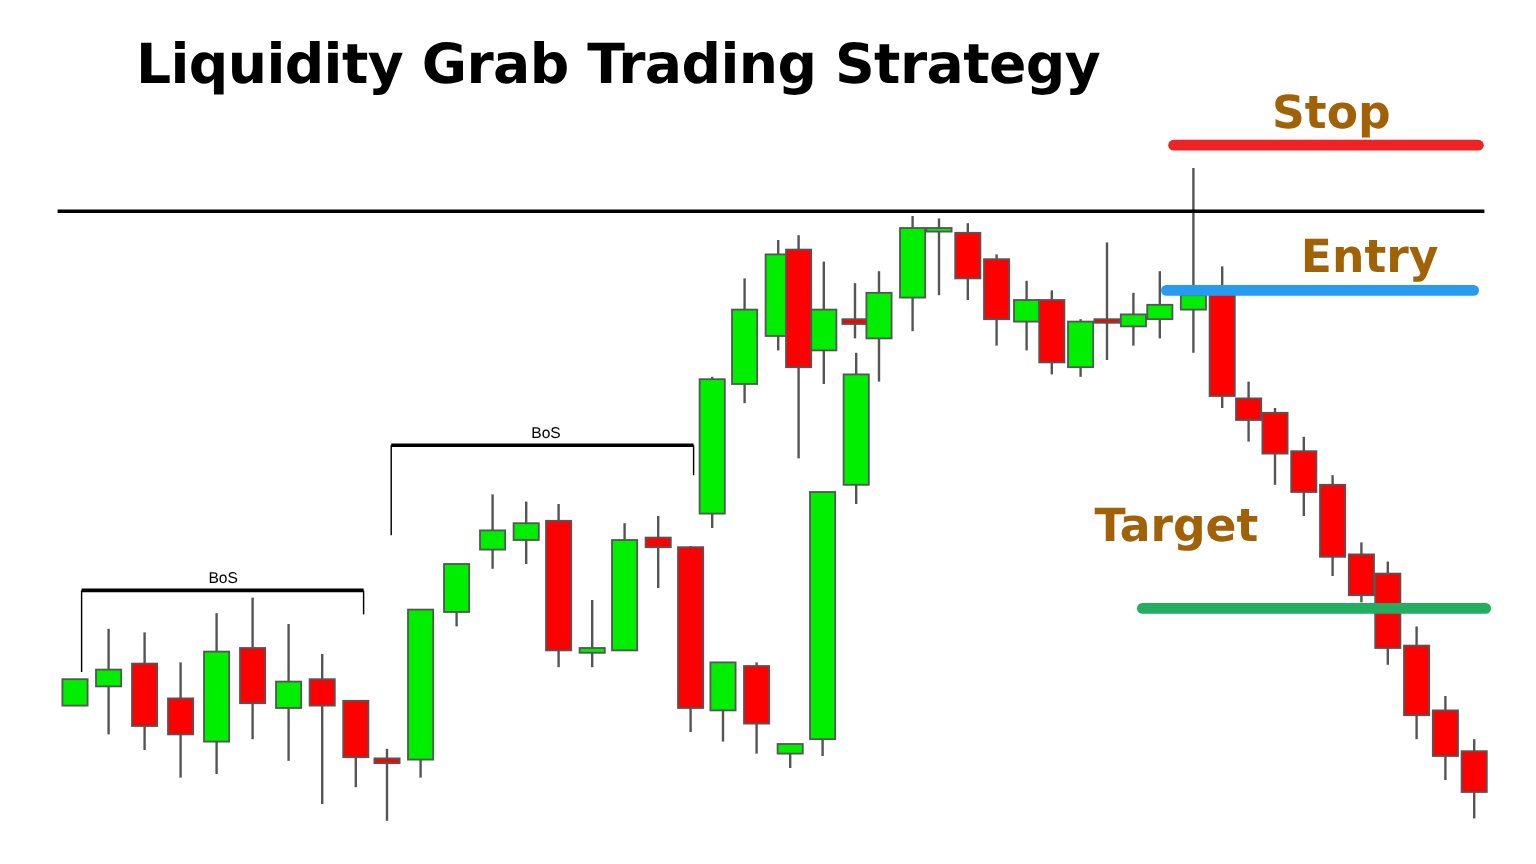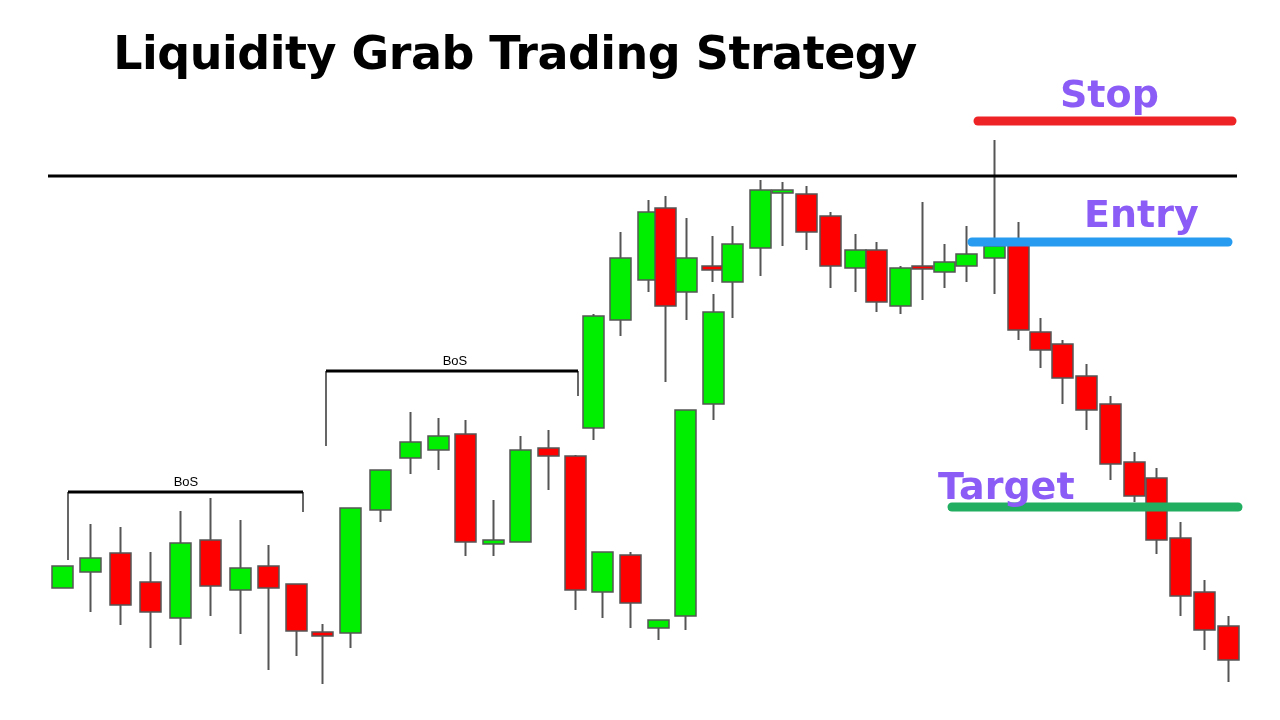--- a/index.html
+++ b/index.html
@@ -26,26 +26,26 @@
     font-size: 46px;
     letter-spacing: -0.5px;
     color: #000000;
     white-space: nowrap;
   }
   .annot-label {
     position: absolute;
     font-family: "DejaVu Sans", sans-serif;
     font-weight: 700;
     font-size: 38px;
-    color: #8b5cf6;
+    color: #a16207;
     white-space: nowrap;
   }
   #label-stop  { left: 1060px; top: 72px; }
   #label-entry { left: 1084px; top: 192px; }
-  #label-target{ left: 912px;  top: 464px; margin-left: 26px; }
+  #label-target{ left: 912px;  top: 416px; }
   svg.plot {
     position: absolute;
     left: 0;
     top: 0;
     width: 1280px;
     height: 720px;
   }
   .bos-text {
     font-family: "Liberation Sans", sans-serif;
     font-size: 13px;

